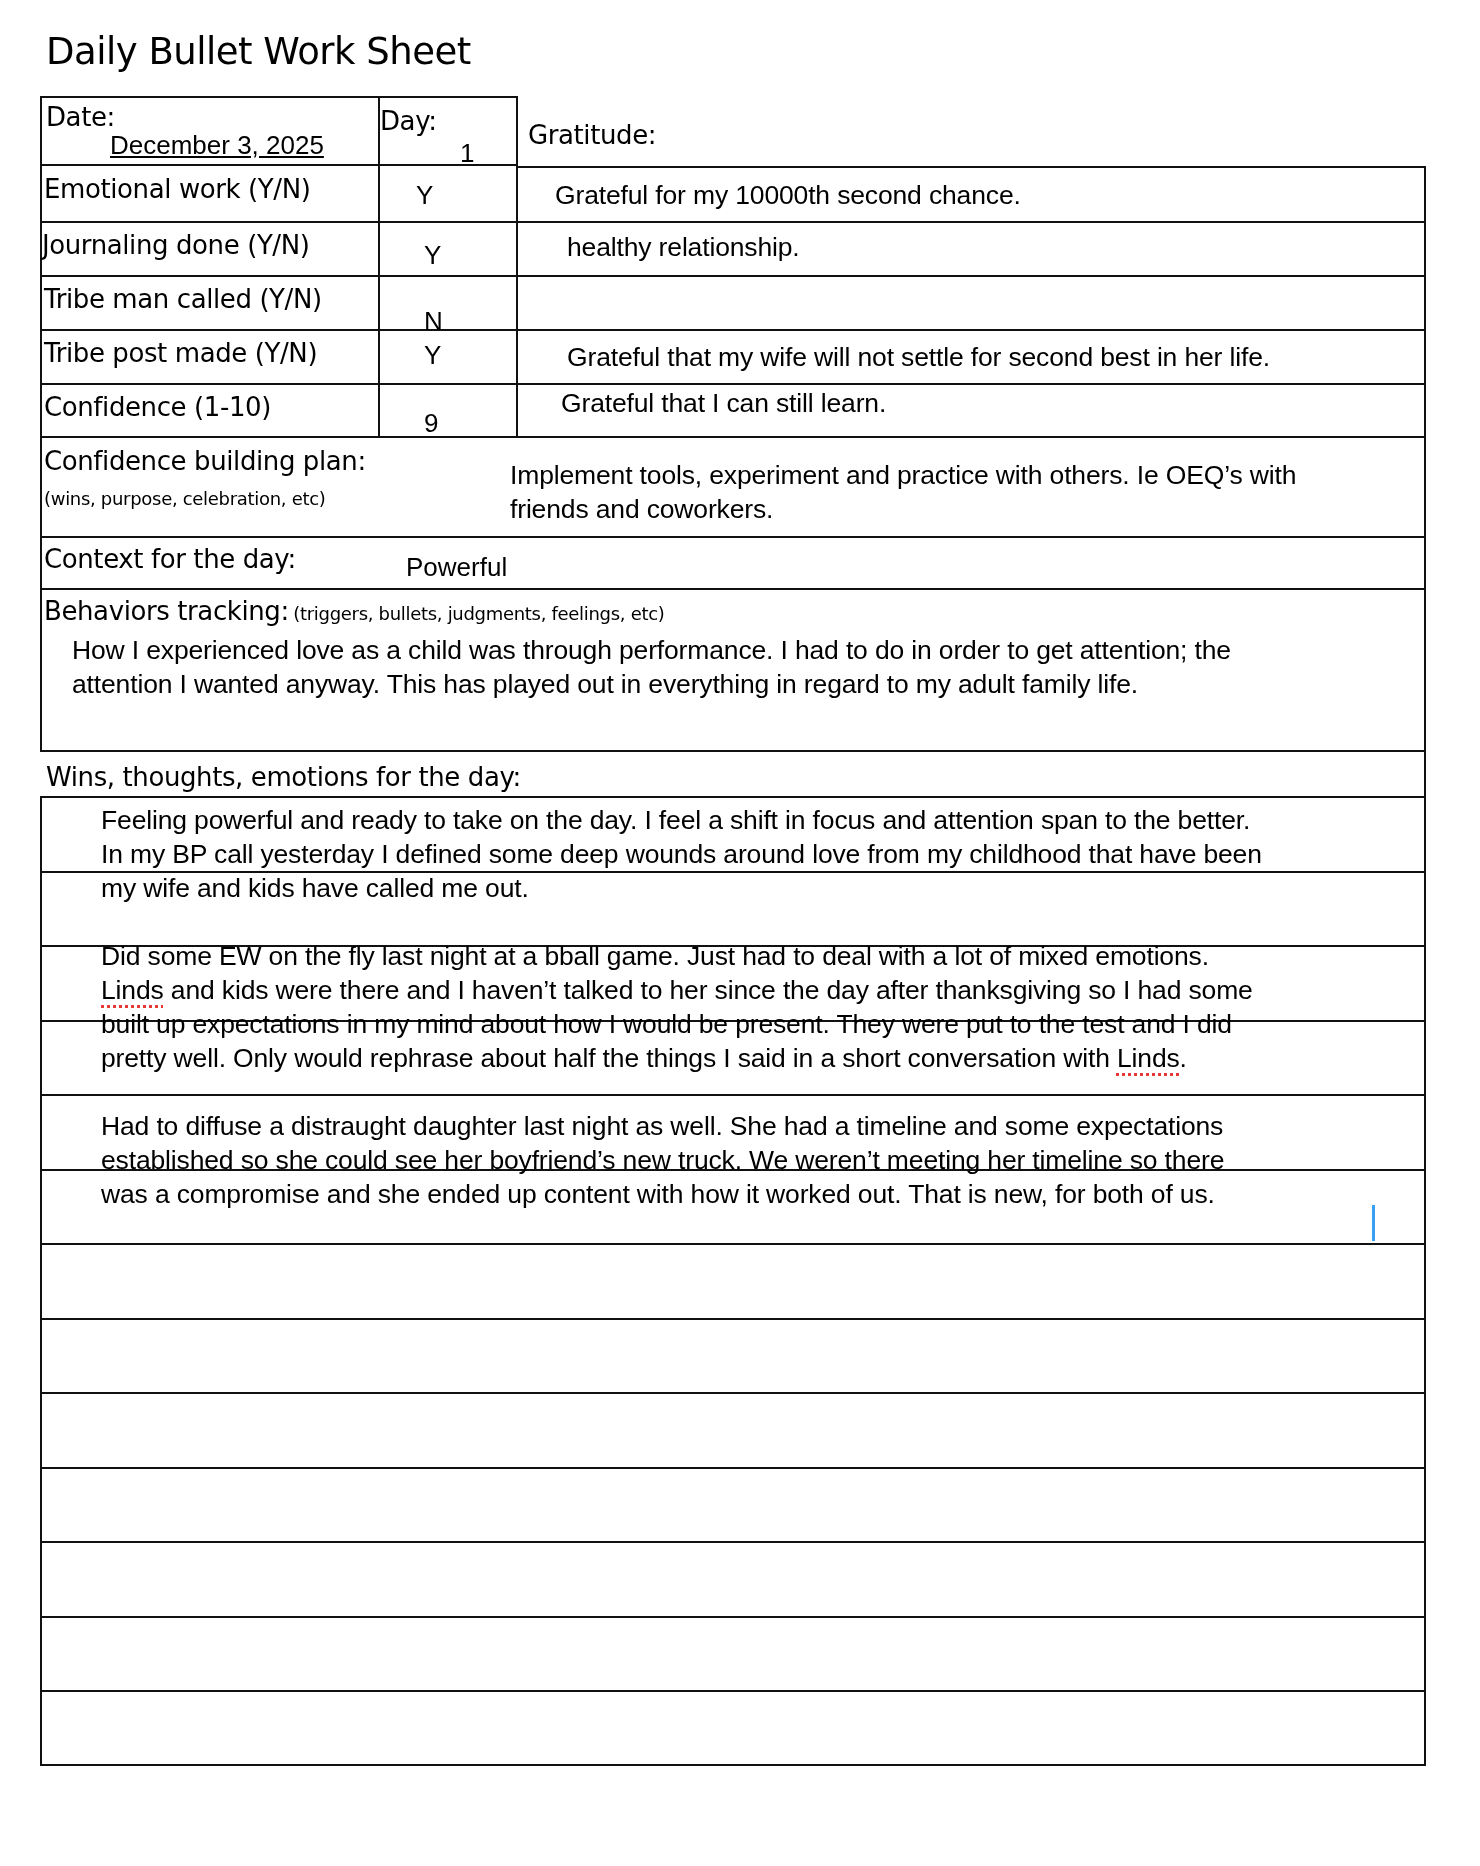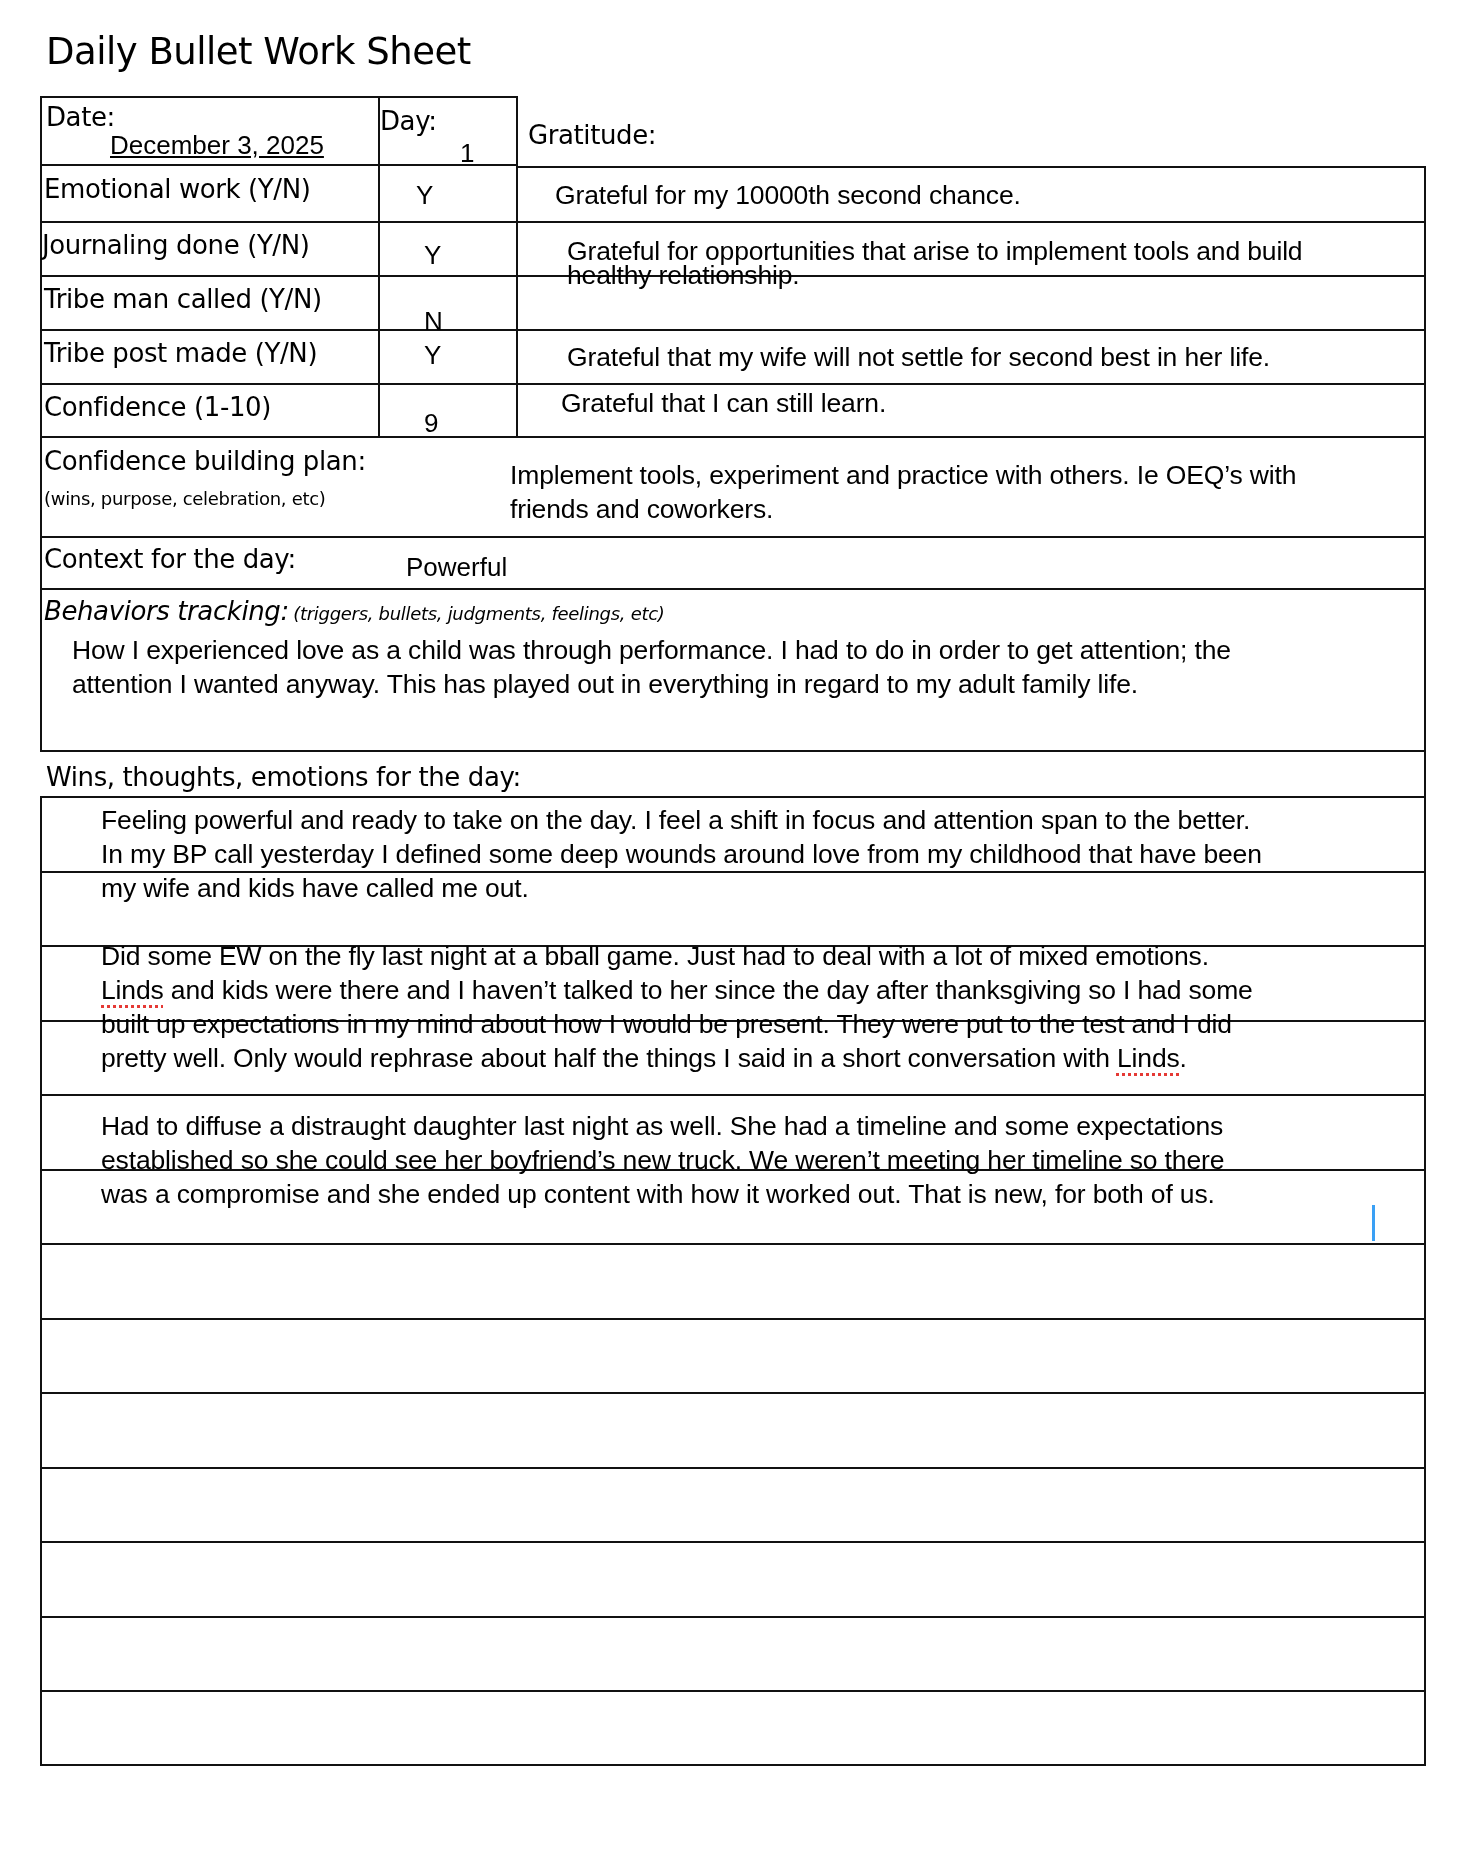--- a/index.html
+++ b/index.html
@@ -66,21 +66,20 @@
     </div>
     <div>
       <div class="abs label" style="left:44px; top:392px;">Confidence (1-10)</div>
       <div class="abs val" style="left:424px; top:408px;">9</div>
     </div>
   </div>
 
   <div>
     <div class="abs entry" style="left:555px; top:178px;">Grateful for my 10000th second chance.</div>
     <div class="abs entry" style="left:567px; top:237px; line-height:28px;">
-      <div>Grateful for opportunities that arise to implement tools and build</div>
       <div style="margin-top:-4px;">healthy relationship.</div>
     </div>
     <div class="abs entry" style="left:567px; top:340px;">Grateful that my wife will not settle for second best in her life.</div>
     <div class="abs entry" style="left:561px; top:386px;">Grateful that I can still learn.</div>
   </div>
 
   <div>
     <div class="abs label" style="left:44px; top:446px;">Confidence building plan:</div>
     <div class="abs label-sm" style="left:44px; top:488px;">(wins, purpose, celebration, etc)</div>
     <div class="abs entry" style="left:510px; top:458px;">
@@ -90,21 +89,21 @@
     <div class="hline" style="left:40px; top:536px; width:1386px;"></div>
   </div>
 
   <div>
     <div class="abs label" style="left:44px; top:544px;">Context for the day:</div>
     <div class="abs val" style="left:406px; top:552px;">Powerful</div>
     <div class="hline" style="left:40px; top:588px; width:1386px;"></div>
   </div>
 
   <div>
-    <div class="abs" style="left:44px; top:596px;font-style:italic;">
+    <div class="abs" style="left:44px; top:596px;">
       <span class="label">Behaviors tracking:</span>
       <span class="label-sm">(triggers, bullets, judgments, feelings, etc)</span>
     </div>
     <div class="abs entry" style="left:72px; top:633px;">
       <div>How I experienced love as a child was through performance.  I had to do in order to get attention; the</div>
       <div>attention I wanted anyway.  This has played out in everything in regard to my adult family life.</div>
     </div>
     <div class="vline" style="left:40px; top:588px; height:164px;"></div>
     <div class="hline" style="left:40px; top:750px; width:1386px;"></div>
   </div>

